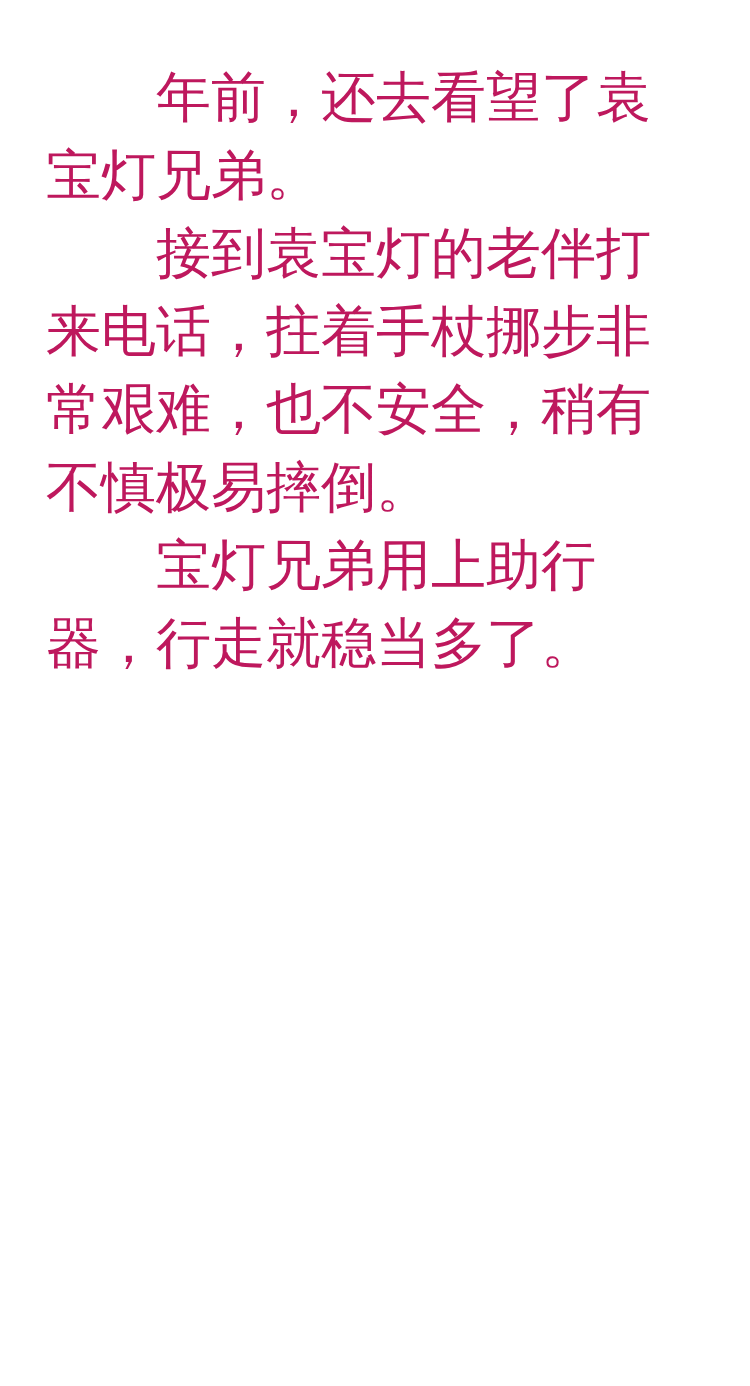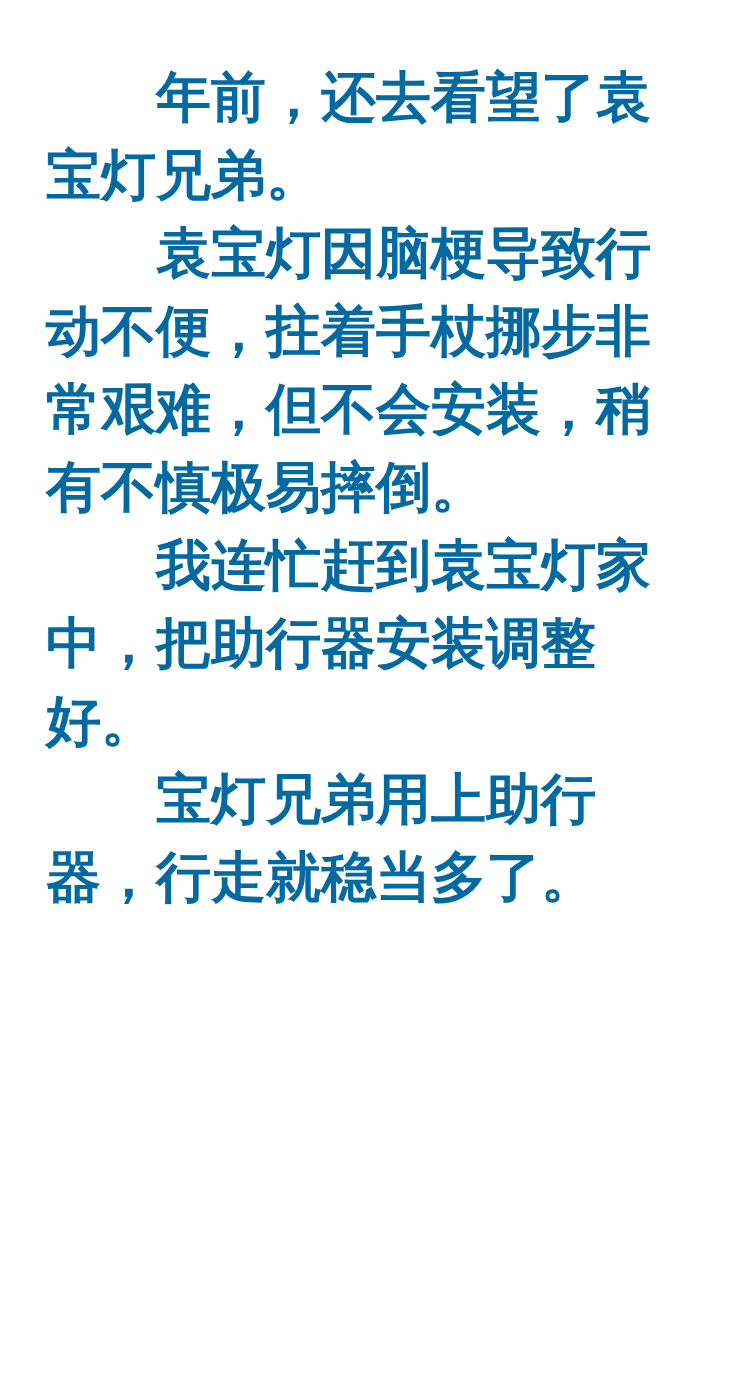--- a/index.html
+++ b/index.html
@@ -19,34 +19,33 @@
     box-sizing: border-box;
     padding: 58px 46px 0 46px;
     background: #ffffff;
     display: block;
   }
   .article {
     display: block;
   }
   .para {
     margin: 0 0 0 0;
-    color: #0369a1;
+    color: #be185d;
     font-size: 55px;
     line-height: 78px;
-    font-weight: 700;
+    font-weight: 400;
     letter-spacing: 0px;
     text-indent: 2em;
     text-align: left;
     word-break: break-all;
     font-family: "DejaVu Sans", "Liberation Sans", sans-serif;
   }
 </style>
 </head>
 <body>
 
 <div class="page">
   <div class="article">
     <p class="para">年前，还去看望了袁宝灯兄弟。</p>
-    <p class="para">袁宝灯因脑梗导致行动不便，拄着手杖挪步非常艰难，但不会安装，稍有不慎极易摔倒。</p>
-    <p class="para">我连忙赶到袁宝灯家中，把助行器安装调整好。</p>
+    <p class="para">接到袁宝灯的老伴打来电话，拄着手杖挪步非常艰难，也不安全，稍有不慎极易摔倒。</p>
     <p class="para">宝灯兄弟用上助行器，行走就稳当多了。</p>
   </div>
 </div>
 
 </body></html>

